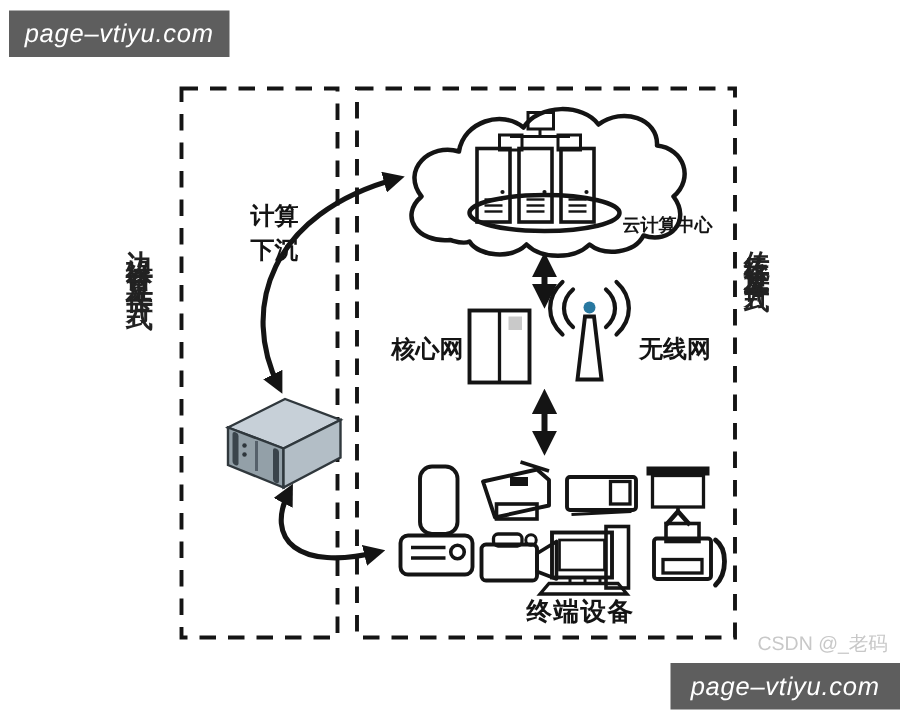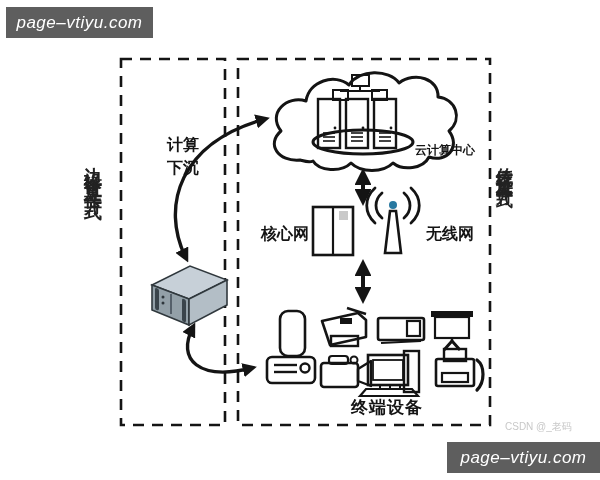--- a/index.html
+++ b/index.html
@@ -9,21 +9,21 @@
   }
   .label{position:absolute;color:#141414;font-weight:600;line-height:1.45;}
   .vlabel{
     position:absolute;color:#222;font-weight:600;font-size:18px;
     writing-mode:vertical-rl;text-orientation:upright;letter-spacing:5px;line-height:1;
   }
   .wm{
     position:absolute;background:#5e5e5e;color:#ffffff;font-size:17px;font-weight:400;
     display:flex;align-items:center;justify-content:center;letter-spacing:0.5px;font-style:italic;
   }
-  .csdn{position:absolute;color:#c8c8c8;font-size:10px;font-weight:400;}
+  .csdn{position:absolute;color:#c8c8c8;font-size:13px;font-weight:400;}
   .wrap2{width:40px;font-size:16px;}
   svg{position:absolute;left:0;top:0;}
   .ln{stroke:#141414;fill:none;}
 </style>
 </head>
 <body>
 
 <div id="stage">
 
   <svg width="600" height="480" viewBox="0 0 600 480">

